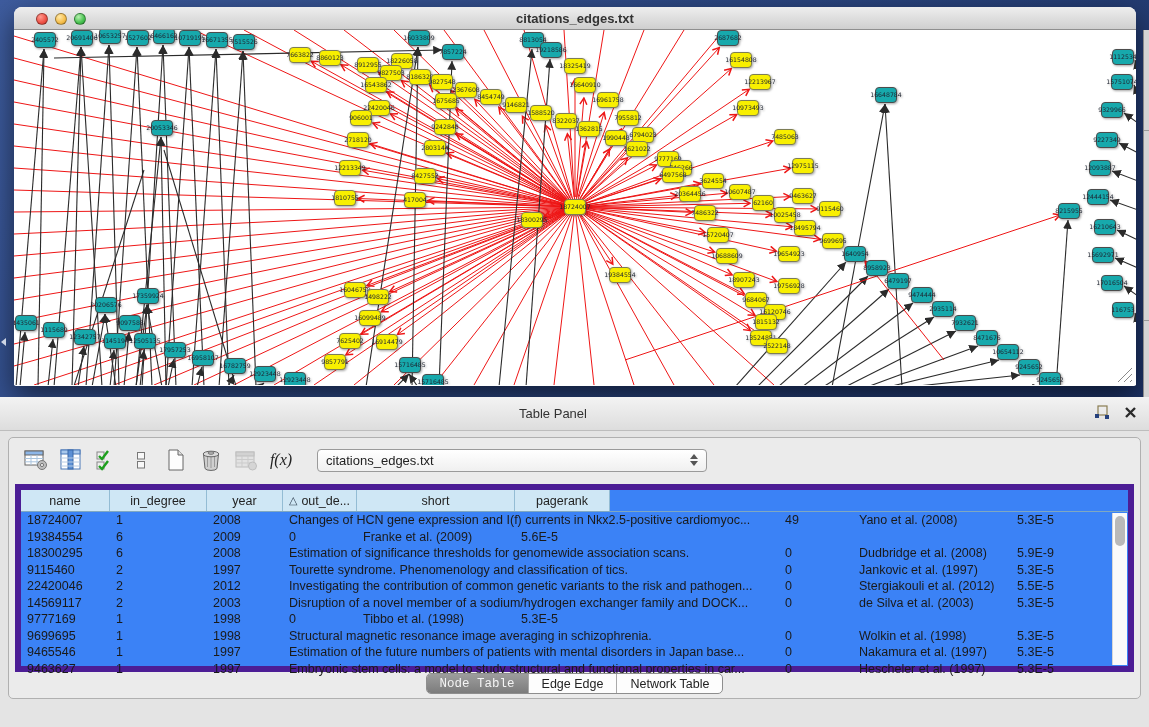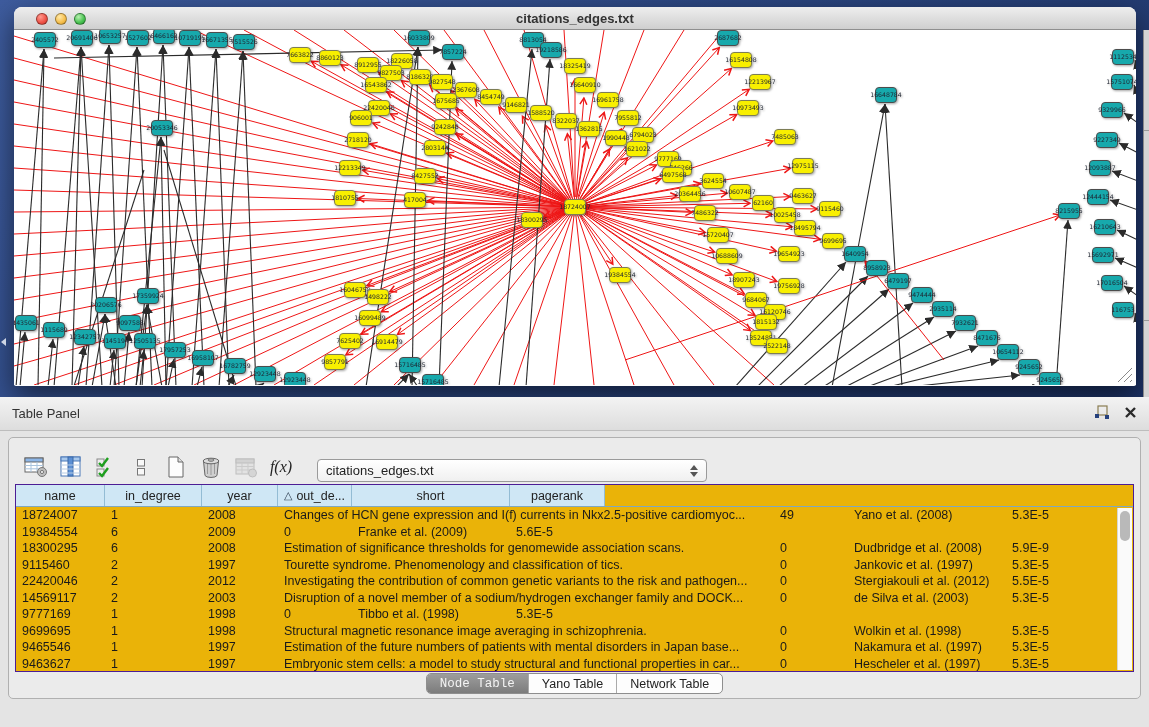--- a/index.html
+++ b/index.html
@@ -29,38 +29,38 @@
   #netsvg text { font-family:"DejaVu Sans",sans-serif; font-size:6.2px; fill:#1e2430; text-anchor:middle; }
   #rsliver { position:absolute; left:1143px; top:30px; width:6px; height:367px; background:#d4d4d4; border-left:1px solid #8a8a8a; }
   #rsliver .hl { position:absolute; left:0; width:6px; height:1px; background:#9a9a9a; }
   #lmarker { position:absolute; left:1px; top:338px; width:0; height:0;
     border-top:4px solid transparent; border-bottom:4px solid transparent; border-right:5px solid #cfd6e4; }
   #sash-arrow { position:absolute; left:569px; top:398px; font-size:7px; color:#777; line-height:7px; }
 
   
   #bottom { position:absolute; left:0; top:397px; width:1149px; height:330px; background:#e4e4e4; }
   #panel-header { height:34px; background:linear-gradient(#f3f3f3,#dddddd); border-bottom:1px solid #bdbdbd;
-    display:flex; align-items:center; padding:0 12px; }
+    display:flex; align-items:center; padding:0 12px;text-align:center; }
   #panel-header .ptitle { font-size:13px; color:#333; flex:1; }
   #panel-header .hicons { display:flex; align-items:center; gap:14px; }
   #container { position:absolute; left:8px; right:8px; top:40px; bottom:28px;
     background:#ebebeb; border:1px solid #b0b0b0; border-radius:5px; }
-  #toolbar { height:44px; display:flex; align-items:flex-end; padding-left:12px; gap:5px; }
+  #toolbar { height:44px; display:flex; align-items:center; padding-left:12px; gap:5px; }
   .tbtn { width:30px; height:30px; display:flex; align-items:center; justify-content:center; }
   .fx { font-family:"Liberation Serif",serif; font-style:italic; font-size:16px; color:#222; }
   #combo { margin-left:16px; width:390px; height:23px; background:linear-gradient(#ffffff,#f0f0f0);
     border:1px solid #9a9a9a; border-radius:4px; display:flex; align-items:center; padding:0 8px;
     font-size:13px; color:#222; }
   #combo .cval { flex:1; }
   .stepper { display:flex; flex-direction:column; gap:2px; }
   .stepper i { width:0; height:0; border-left:4px solid transparent; border-right:4px solid transparent; }
   .stepper .up { border-bottom:5px solid #555; }
   .stepper .dn { border-top:5px solid #555; }
 
-  #table-wrap { position:absolute; left:6px; right:6px; top:46px; bottom:26px; background:#eab308; border:1px solid #4c1d95; }
+  #table-wrap { position:absolute; left:6px; right:6px; top:46px; bottom:26px; background:#3b82f6; border:6px solid #4c1d95; }
   #thead { display:flex; height:22px; border-bottom:1px solid #7fa8c0; }
   #thead .th { background:#cfe7f5; border-right:1px solid #93bcd4; font-size:12.5px; color:#222;
     display:flex; align-items:center; justify-content:center; overflow:hidden; white-space:nowrap; }
   #thead .th .sort { margin-right:4px; font-size:11px; color:#345; }
   #tbody .tr { display:flex; height:16.5px; line-height:16.5px; }
   #tbody .td { font-size:12.5px; color:#1a1a1a; padding-left:6px; overflow:hidden; white-space:nowrap; }
   #vscroll { position:absolute; right:1px; top:23px; bottom:1px; width:15px; background:#fafafa; border-left:1px solid #d6d6d6; }
   #vscroll .thumb { position:absolute; left:2px; right:2px; top:3px; height:30px; background:#b9b9b9; border-radius:7px; }
 
   #tabs-row { position:absolute; left:0; right:0; bottom:3px; height:22px; display:flex; justify-content:center; }
@@ -737,19 +737,19 @@
           </div>
         </div>
       <div id="vscroll">
         <div class="thumb"></div>
       </div>
     </div>
 
     <div id="tabs-row">
       <div id="segmented">
           <div class="seg sel">Node Table</div>
-          <div class="seg">Yano Table</div>
+          <div class="seg">Edge Edge</div>
           <div class="seg">Network Table</div>
         </div>
     </div>
   </div>
 
 </div>
 
 </body></html>

